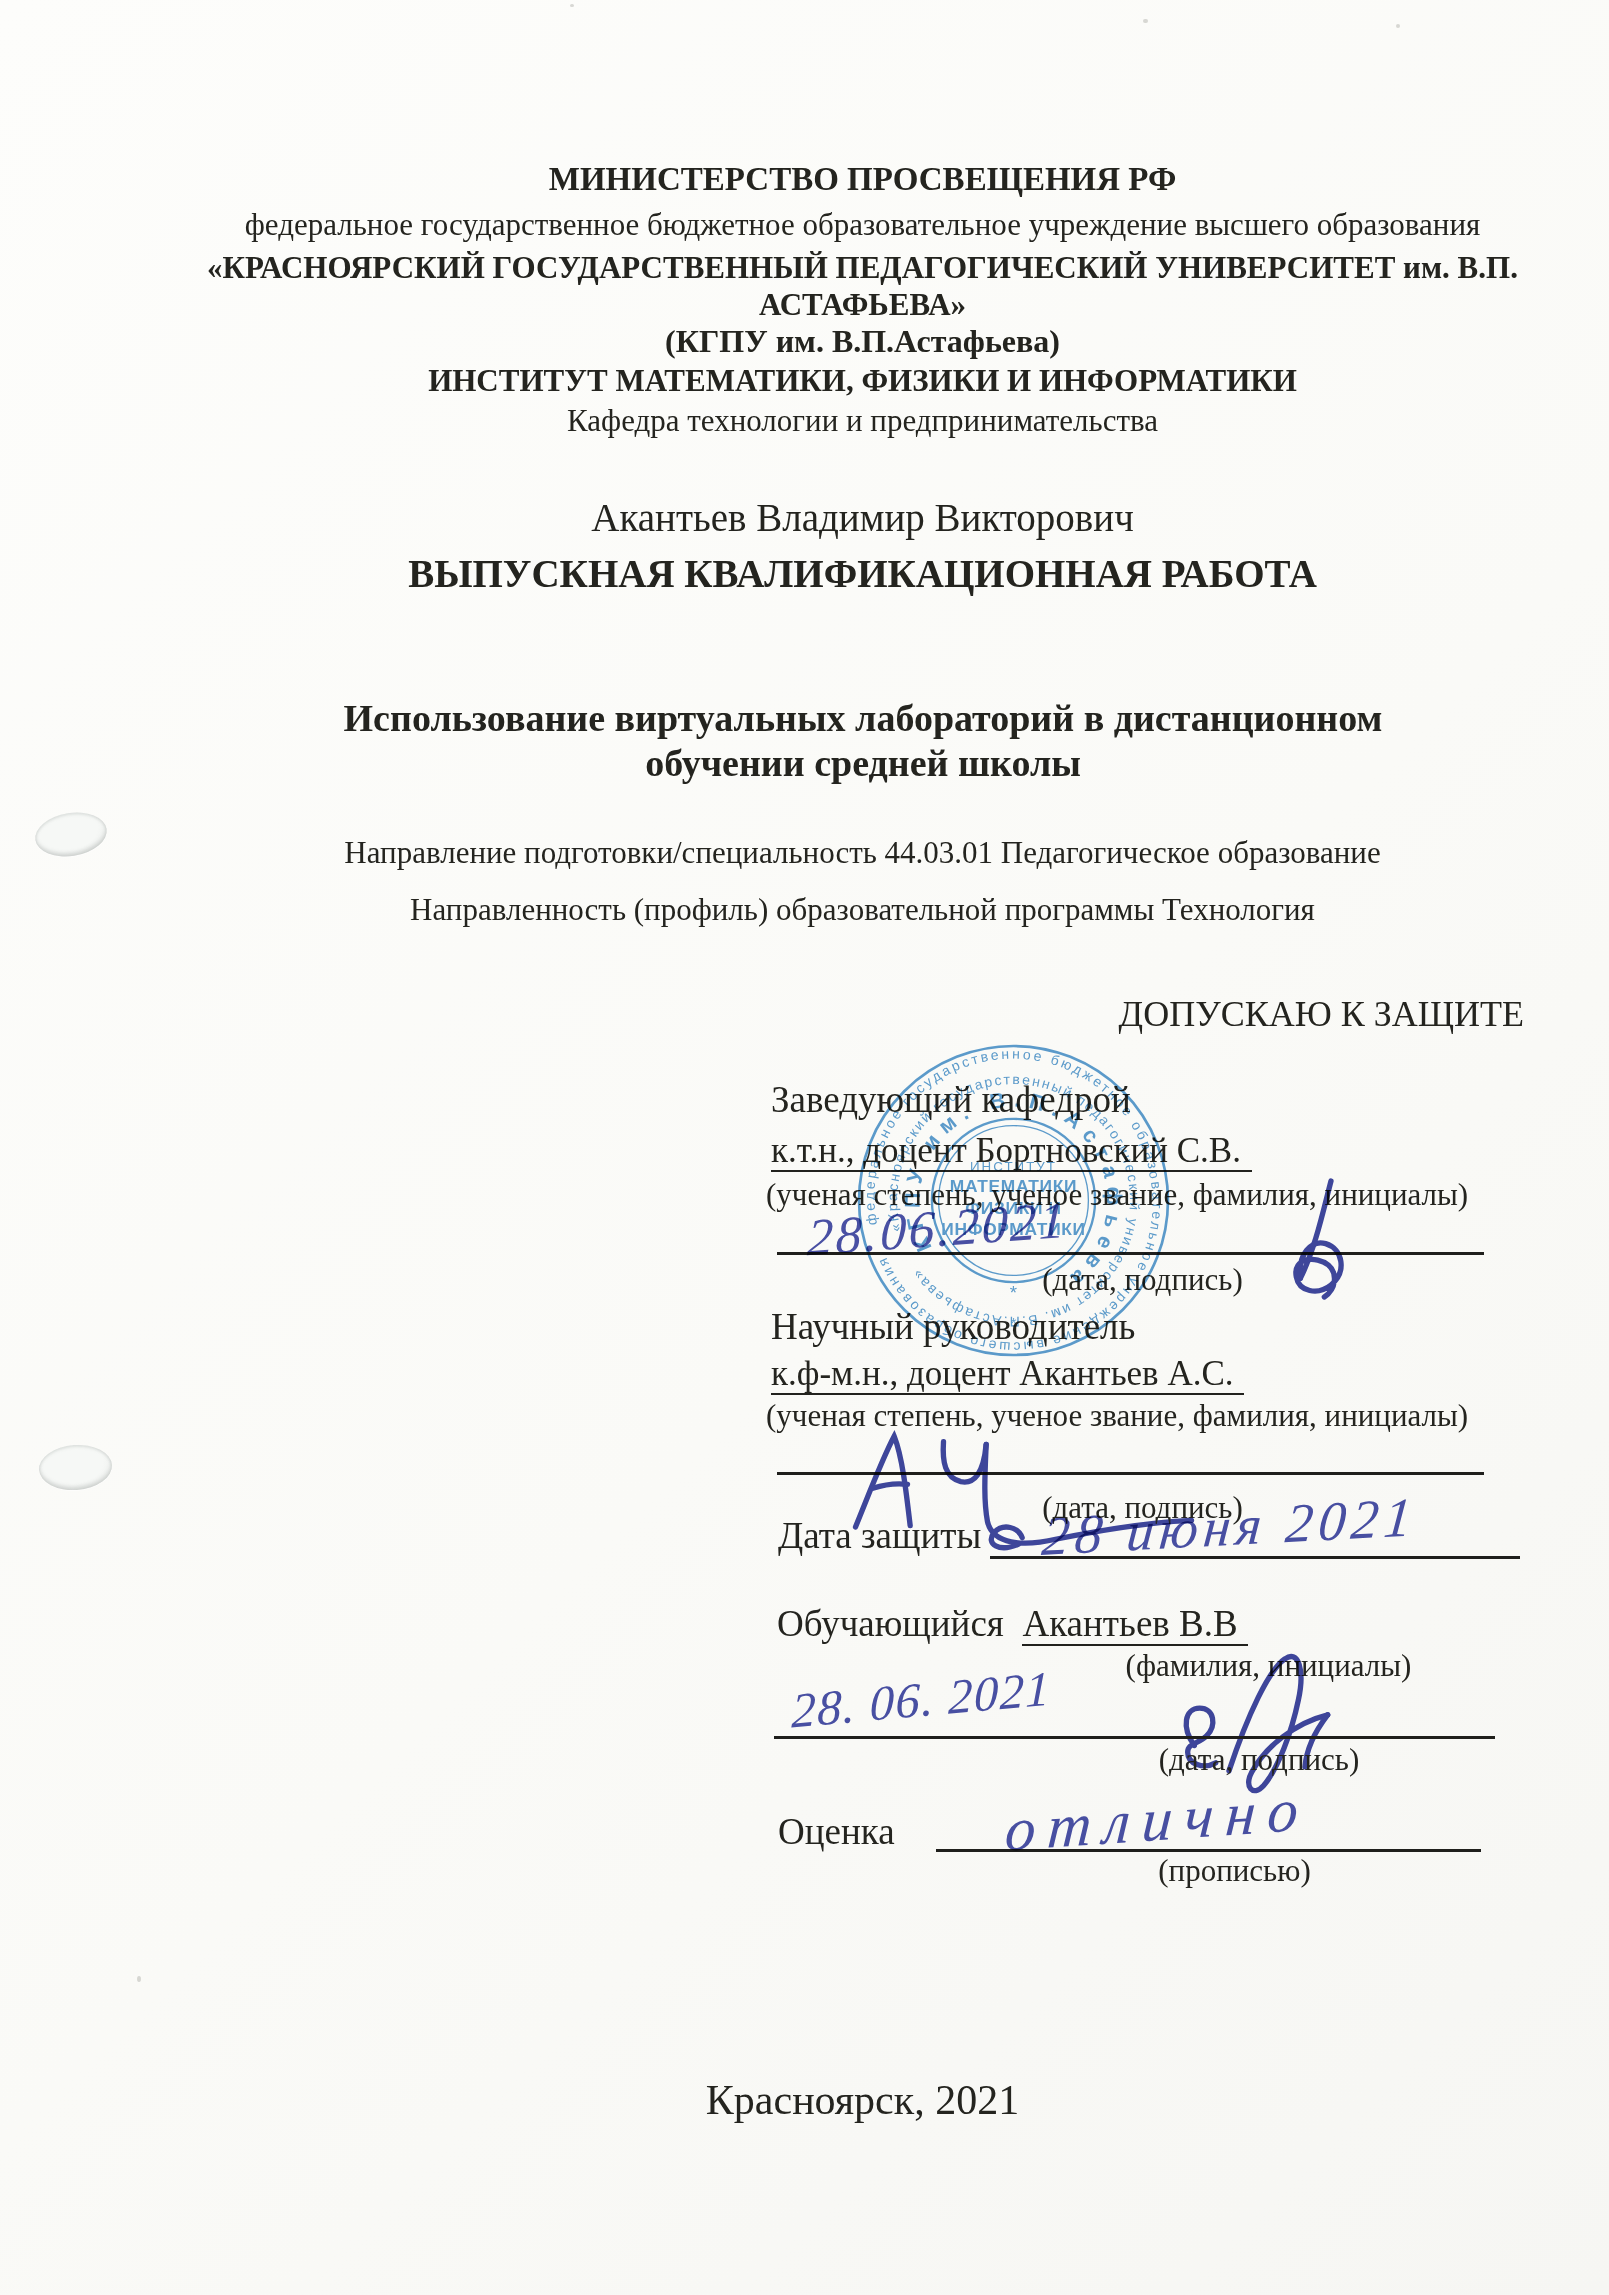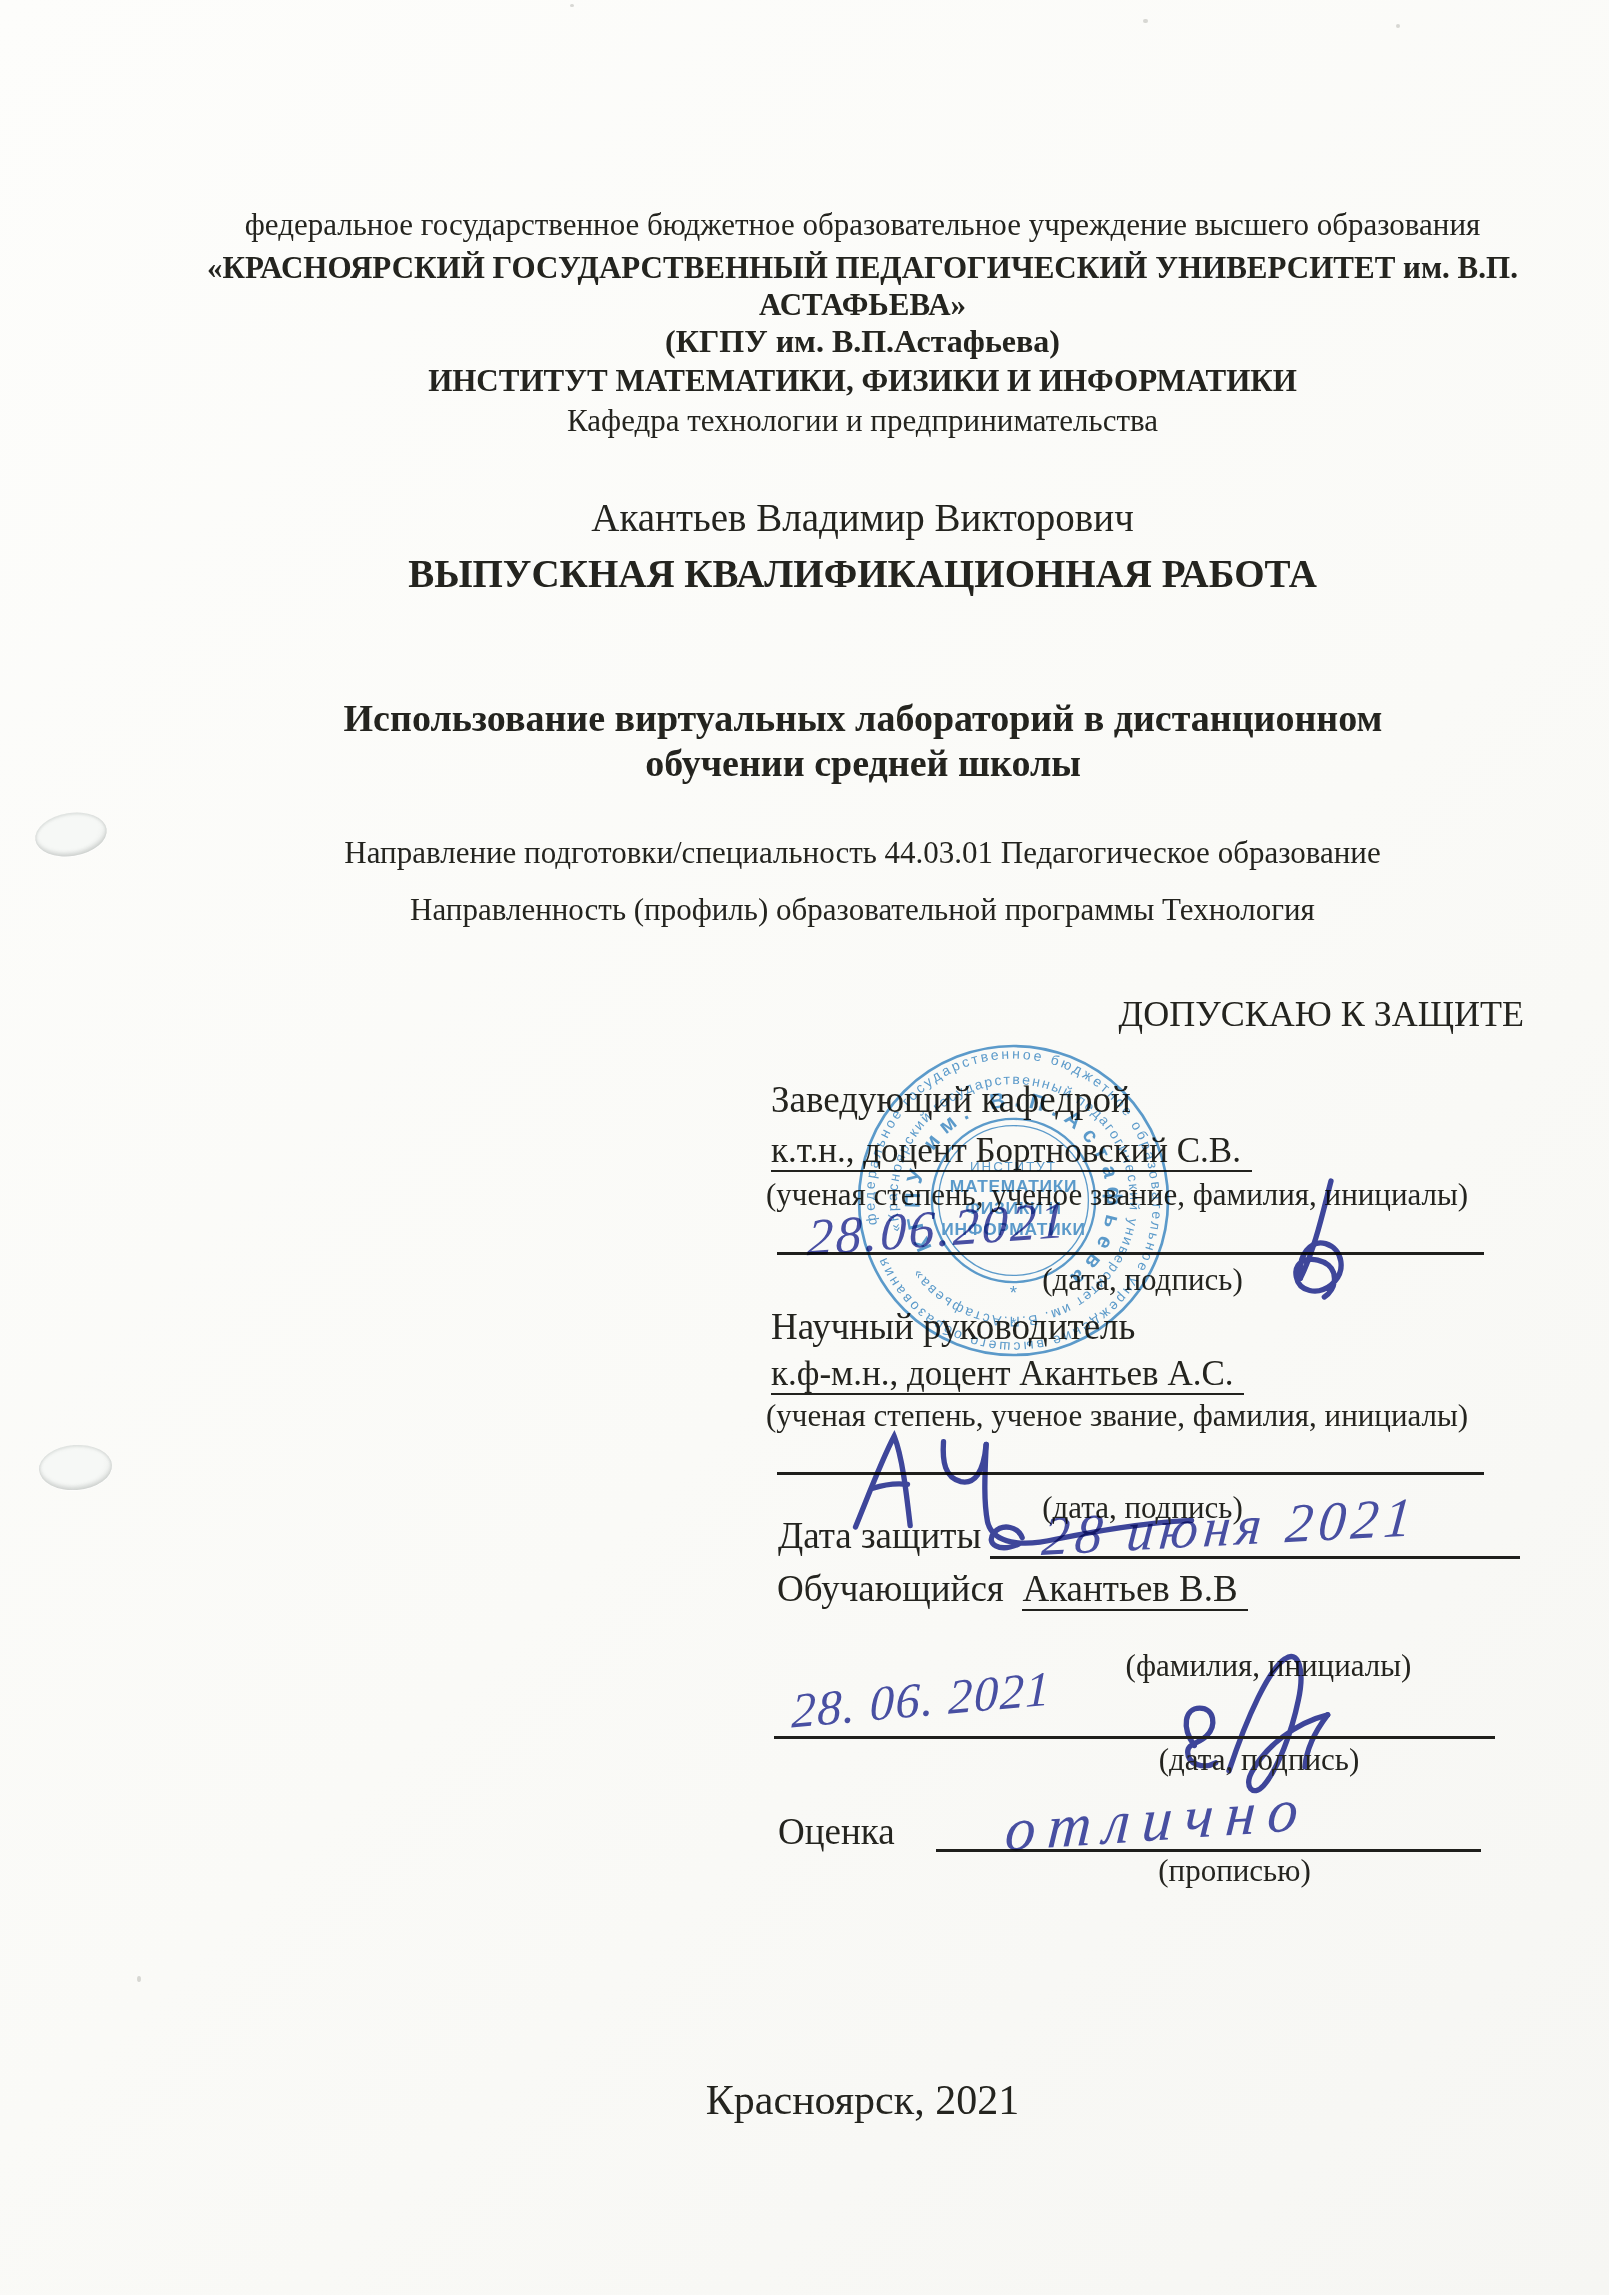--- a/index.html
+++ b/index.html
@@ -30,20 +30,21 @@
 
 <div class="page">
 
   <div class="hole hole1"></div>
   <div class="hole hole2"></div>
   <div class="speck" style="left:1143px;top:18.7px;width:4.7px;height:4.7px;"></div>
   <div class="speck" style="left:1396px;top:24px;width:4px;height:4px;"></div>
   <div class="speck" style="left:137px;top:1976px;width:4px;height:6px;"></div>
   <div class="speck" style="left:570px;top:4px;width:4px;height:3.3px;"></div>
 
+  <div class="abs c b fs50" style="top:161px;">МИНИСТЕРСТВО ПРОСВЕЩЕНИЯ РФ</div>
   <div class="abs c fs47" style="top:207px;">федеральное государственное бюджетное образовательное учреждение высшего образования</div>
   <div class="abs c b fs47" style="top:249px;line-height:1.2;">«КРАСНОЯРСКИЙ ГОСУДАРСТВЕННЫЙ ПЕДАГОГИЧЕСКИЙ УНИВЕРСИТЕТ им. В.П. АСТАФЬЕВА»</div>
   <div class="abs c b fs47" style="top:363px;">ИНСТИТУТ МАТЕМАТИКИ, ФИЗИКИ И ИНФОРМАТИКИ</div>
   <div class="abs c b fs48" style="top:323px;">(КГПУ им. В.П.Астафьева)</div>
   <div class="abs c fs47" style="top:403px;">Кафедра технологии и предпринимательства</div>
 
   <div class="abs c fs58" style="top:496px;">Акантьев Владимир Викторович</div>
   <div class="abs c b fs59" style="top:552px;">ВЫПУСКНАЯ КВАЛИФИКАЦИОННАЯ РАБОТА</div>
 
   <div class="abs b fs57" style="top:696px;left:322px;width:1082px;text-align:center;">Использование виртуальных лабораторий в дистанционном обучении средней школы</div>
@@ -78,21 +79,21 @@
       <path d="M214,26 C212,72 210,110 216,142 C224,176 268,180 320,168 C390,154 470,142 522,140"></path>
       <path d="M262,176 C234,188 212,176 226,158 C240,144 262,150 268,166"></path>
     </g>
   </svg>
   <div class="abs hint" style="top:1490px;left:1029px;width:227px;text-align:center;">(дата, подпись)</div>
 
   <div class="abs fs55" style="top:1515px;left:778px;">Дата защиты</div>
   <div class="rule" style="top:1556px;left:990px;width:530px;"></div>
   <div class="hw" style="top:1495px;left:1042px;font-size:55px;letter-spacing:5.3px;transform:rotate(-3deg) skewX(-8deg);">28 июня 2021</div>
 
-  <div class="abs fs55" style="top:1568px;left:777px;text-align:right;">
+  <div class="abs fs55" style="top:1603px;left:777px;text-align:right;">
     <span>Обучающийся</span>
     <span class="uline" style="margin-left:9.4px;">Акантьев В.В</span>
   </div>
   <div class="abs hint" style="top:1648px;left:1103px;width:331px;text-align:center;">(фамилия, инициалы)</div>
   <div class="hw" style="top:1671px;left:791px;font-size:49px;letter-spacing:1.3px;transform:rotate(-5deg) skewX(-6deg);">28. 06. 2021</div>
   <svg class="sig" style="left:1165px;top:1640px;" width="220" height="167" viewBox="0 0 330 250">
     <g fill="none" stroke="#3f47a0" stroke-width="8" stroke-linecap="round">
       <path d="M44,158 C24,130 30,102 52,102 C74,102 78,128 62,144 C50,156 34,154 34,168 C34,186 58,194 76,184"></path>
       <path d="M96,196 C124,112 156,44 180,28 C200,14 210,44 200,90 C190,138 170,192 148,218 C132,236 118,220 130,198 C152,158 196,124 244,112"></path>
       <path d="M244,112 C224,138 212,164 210,190"></path>

